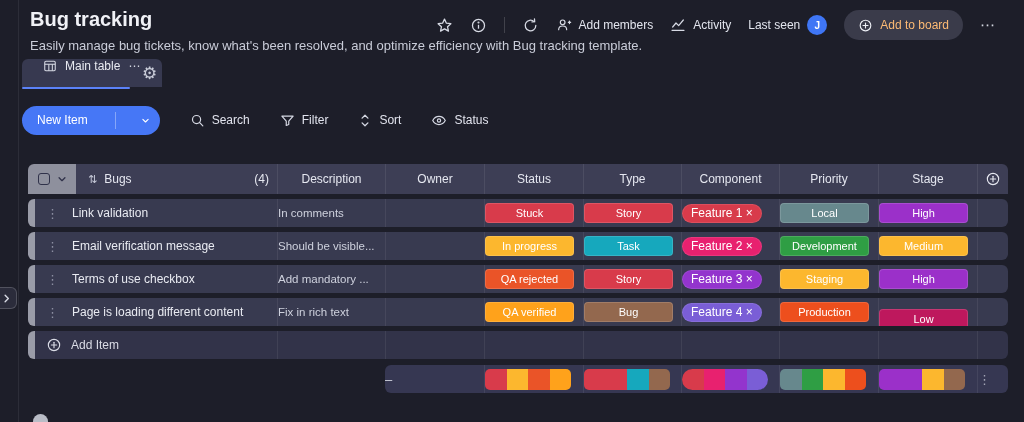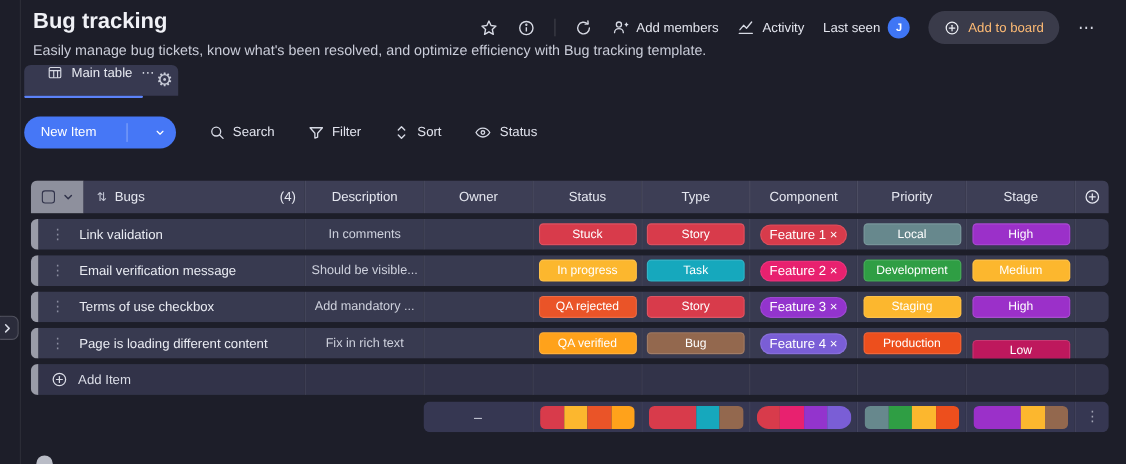--- a/index.html
+++ b/index.html
@@ -48,21 +48,21 @@
   .hcell { background:#3d3e55; display:flex; align-items:center; justify-content:center;
            font-size:12px; color:#e5e7f0; border-left:1px solid rgba(255,255,255,0.08); }
   .name-h { flex:1; justify-content:flex-start; padding:0 8px 0 12px; gap:7px; border-left:none; }
   .name-h .grow { flex:1; }
   .swap { font-family:"DejaVu Sans", sans-serif; font-size:11px; color:#c6c9d8; }
   .col-desc{width:108px;} .col-owner{width:99px;} .col-status{width:99px;} .col-type{width:98px;}
   .col-comp{width:98px;} .col-stage{width:99px;} .col-prio{width:99px;} .col-plus{width:31px;}
 
   .row { display:flex; height:28px; margin-top:5px; border-radius:6px; overflow:hidden; }
   .row .cap { width:7px; background:#9a9ca8; flex:none; }
-  .cell { background:#383a50; border-left:1px solid rgba(255,255,255,0.07); display:flex; align-items:center; justify-content:center; }
+  .cell { background:#383a50; border-left:1px solid rgba(255,255,255,0.07); display:flex; align-items:center; justify-content:flex-start; }
   .name-c { flex:1; justify-content:flex-start; gap:13px; padding-left:11px; border-left:none; font-size:12px; color:#e9ebf2; }
   .rowdots { font-family:"DejaVu Sans", sans-serif; font-size:13px; color:#8c8ea1; cursor:pointer; }
   .desc { font-size:11.5px; color:#ced1dd; }
   .badge { width:89px; height:20px; border-radius:4px; display:flex; align-items:center; justify-content:center;
            font-size:11px; color:#fff; box-shadow:inset 0 0 0 1px rgba(255,255,255,0.14); cursor:pointer; }
   .pillb { height:19px; border-radius:10px; padding:0 9px; font-size:12px; color:#fff; display:flex; align-items:center;
            box-shadow:inset 0 0 0 1px rgba(255,255,255,0.10); cursor:pointer; }
 
   .add-row .cell { background:#323349; }
   .add-row .name-c { gap:9px; font-size:12px; color:#dadce6; cursor:pointer; }

